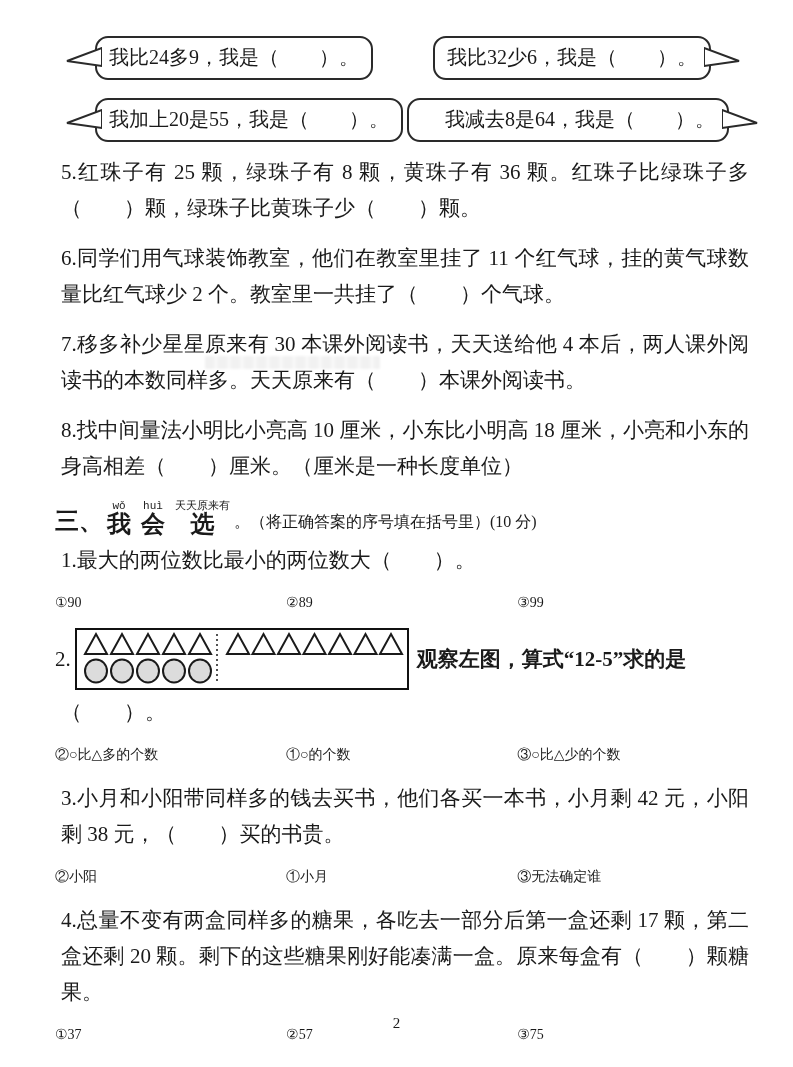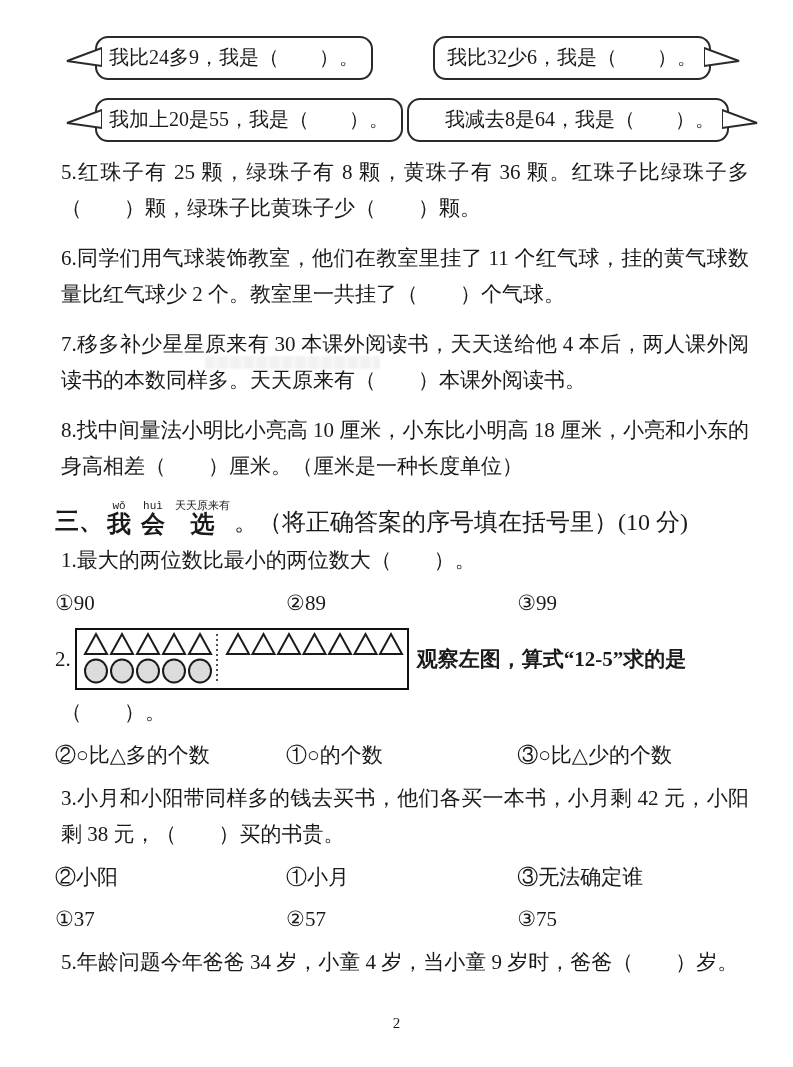--- a/index.html
+++ b/index.html
@@ -50,27 +50,27 @@
   }
   .sec-num{font-size:24px;font-weight:bold;line-height:30px;}
   .sec-title{display:flex;gap:10px;margin:0 4px;}
   .sec-title ruby{font-size:24px;font-weight:bold;line-height:1;}
   .sec-title rt{
     font-size:11px;font-weight:normal;
     font-family:Liberation Mono, monospace;
     letter-spacing:0;
   }
   .sec-suffix{
-    font-size:24px;
+    font-size:16px;
     font-family:"Liberation Serif","DejaVu Serif",serif;
     line-height:28px;
   }
 
   
-  .opts{display:flex;font-size:21px;line-height:34px;margin:0 0 8px 0;align-items:flex-end;}
+  .opts{display:flex;font-size:14px;line-height:34px;margin:0 0 8px 0;align-items:flex-end;}
   .opts .opt{width:33.3%;}
   .opts .opt:last-child{width:33.4%;}
 
   
   .fig-row{display:flex;align-items:center;margin:2px 0 4px 0;}
   .fig-num{font-size:21px;margin-right:4px;align-self:center;}
   .fig-box{
     border:2px solid #111;
     background:#fff;
     width:330px;height:58px;
@@ -182,20 +182,21 @@
     <span class="opt">③○比△少的个数</span>
   </div>
 
   <div class="q">3.小月和小阳带同样多的钱去买书，他们各买一本书，小月剩 42 元，小阳剩 38 元，（　　）买的书贵。</div>
   <div class="opts">
     <span class="opt">②小阳</span>
     <span class="opt">①小月</span>
     <span class="opt">③无法确定谁</span>
   </div>
 
+  <div class="q">4.总量不变有两盒同样多的糖果，各吃去一部分后第一盒还剩 17 颗，第二盒还剩 20 颗。剩下的这些糖果刚好能凑满一盒。原来每盒有（　　）颗糖果。</div>
   <div class="opts">
     <span class="opt">①37</span>
     <span class="opt">②57</span>
     <span class="opt">③75</span>
   </div>
 
   <div class="q">5.年龄问题今年爸爸 34 岁，小童 4 岁，当小童 9 岁时，爸爸（　　）岁。</div>
 
 </div>
 

